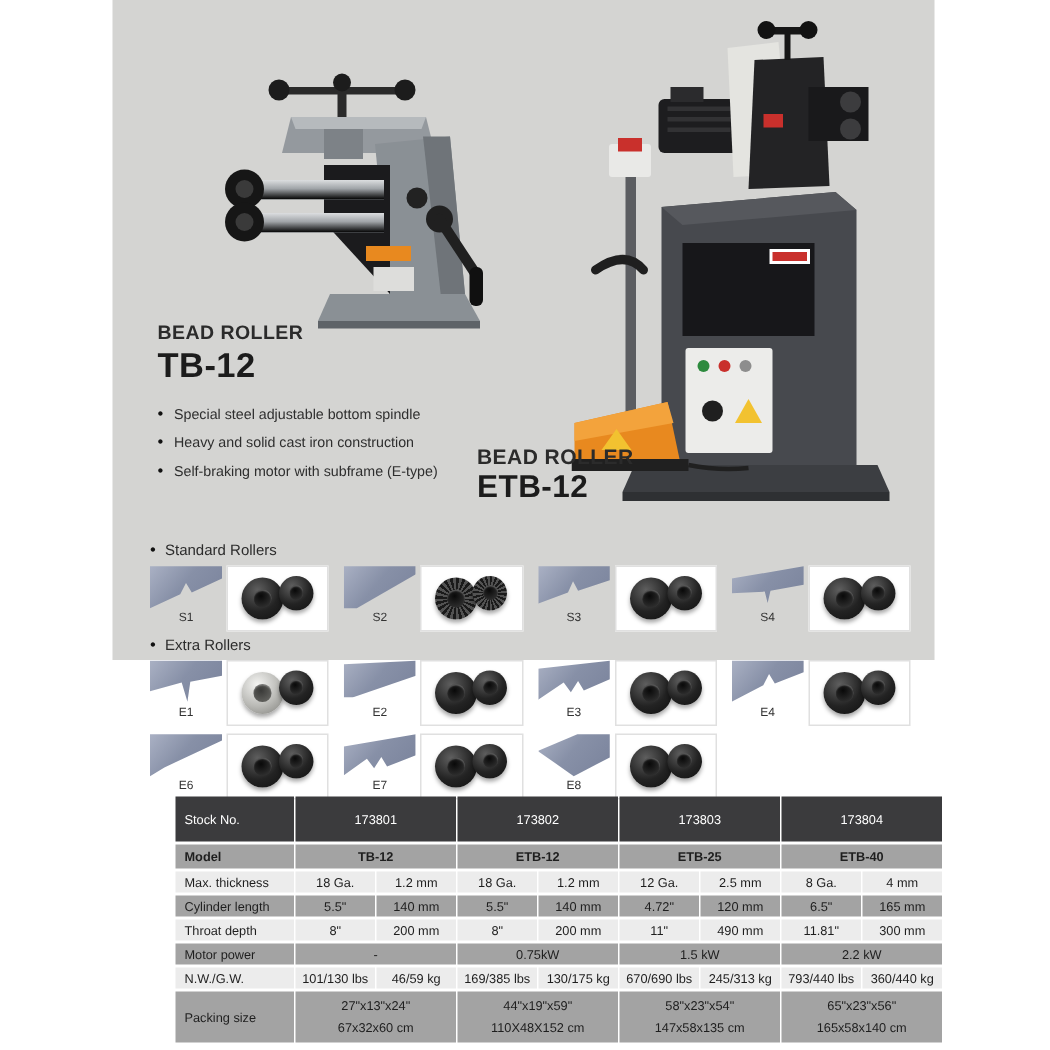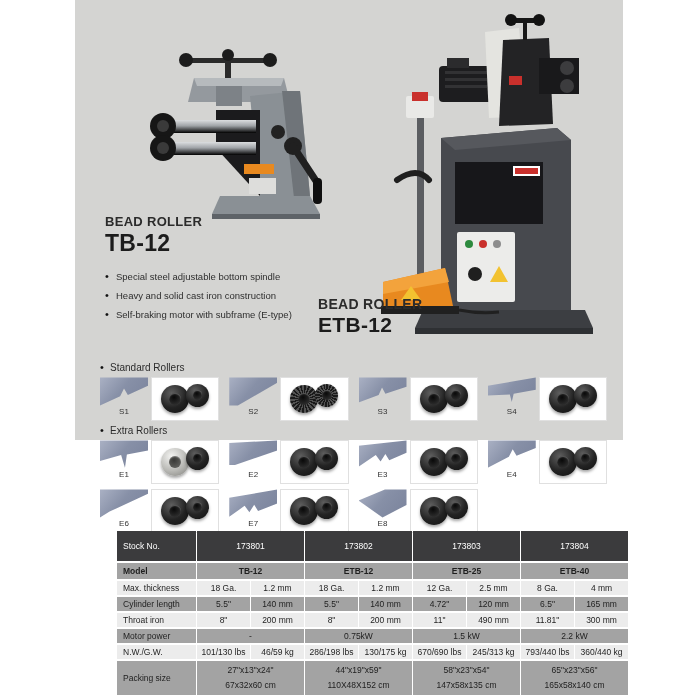--- a/index.html
+++ b/index.html
@@ -346,42 +346,42 @@
         <td>5.5"</td>
         <td>140 mm</td>
         <td>5.5"</td>
         <td>140 mm</td>
         <td>4.72"</td>
         <td>120 mm</td>
         <td>6.5"</td>
         <td>165 mm</td>
       </tr>
       <tr class="stripe">
-        <td class="lbl">Throat iron</td>
+        <td class="lbl">Throat depth</td>
         <td>8"</td>
         <td>200 mm</td>
         <td>8"</td>
         <td>200 mm</td>
         <td>11"</td>
         <td>490 mm</td>
         <td>11.81"</td>
         <td>300 mm</td>
       </tr>
       <tr class="plain">
         <td class="lbl">Motor power</td>
         <td colspan="2">-</td>
         <td colspan="2">0.75kW</td>
         <td colspan="2">1.5 kW</td>
         <td colspan="2">2.2 kW</td>
       </tr>
       <tr class="stripe">
         <td class="lbl">N.W./G.W.</td>
         <td>101/130 lbs</td>
         <td>46/59 kg</td>
-        <td>286/198 lbs</td>
+        <td>169/385 lbs</td>
         <td>130/175 kg</td>
         <td>670/690 lbs</td>
         <td>245/313 kg</td>
         <td>793/440 lbs</td>
         <td>360/440 kg</td>
       </tr>
       <tr class="packing plain">
         <td class="lbl">Packing size</td>
         <td colspan="2">
           <div class="pk-in">27"x13"x24"</div>

